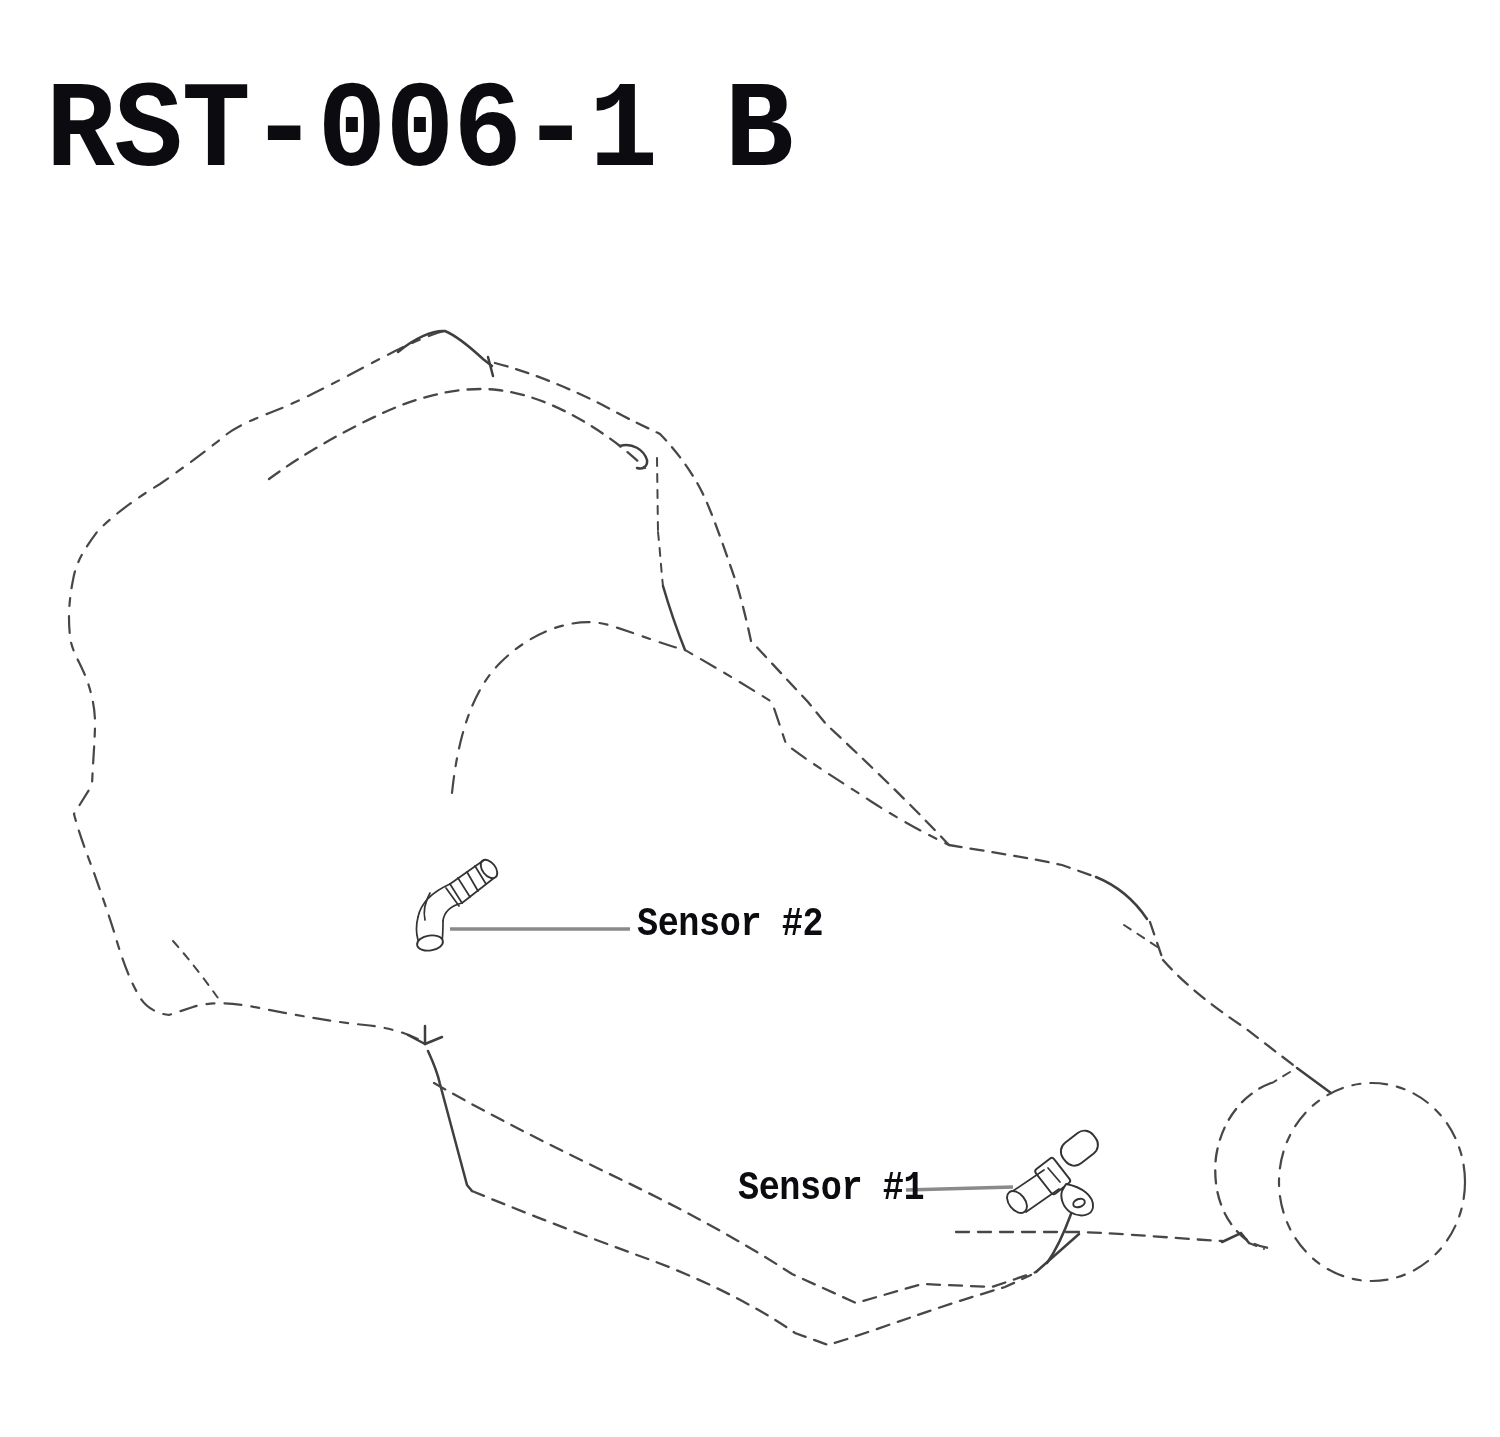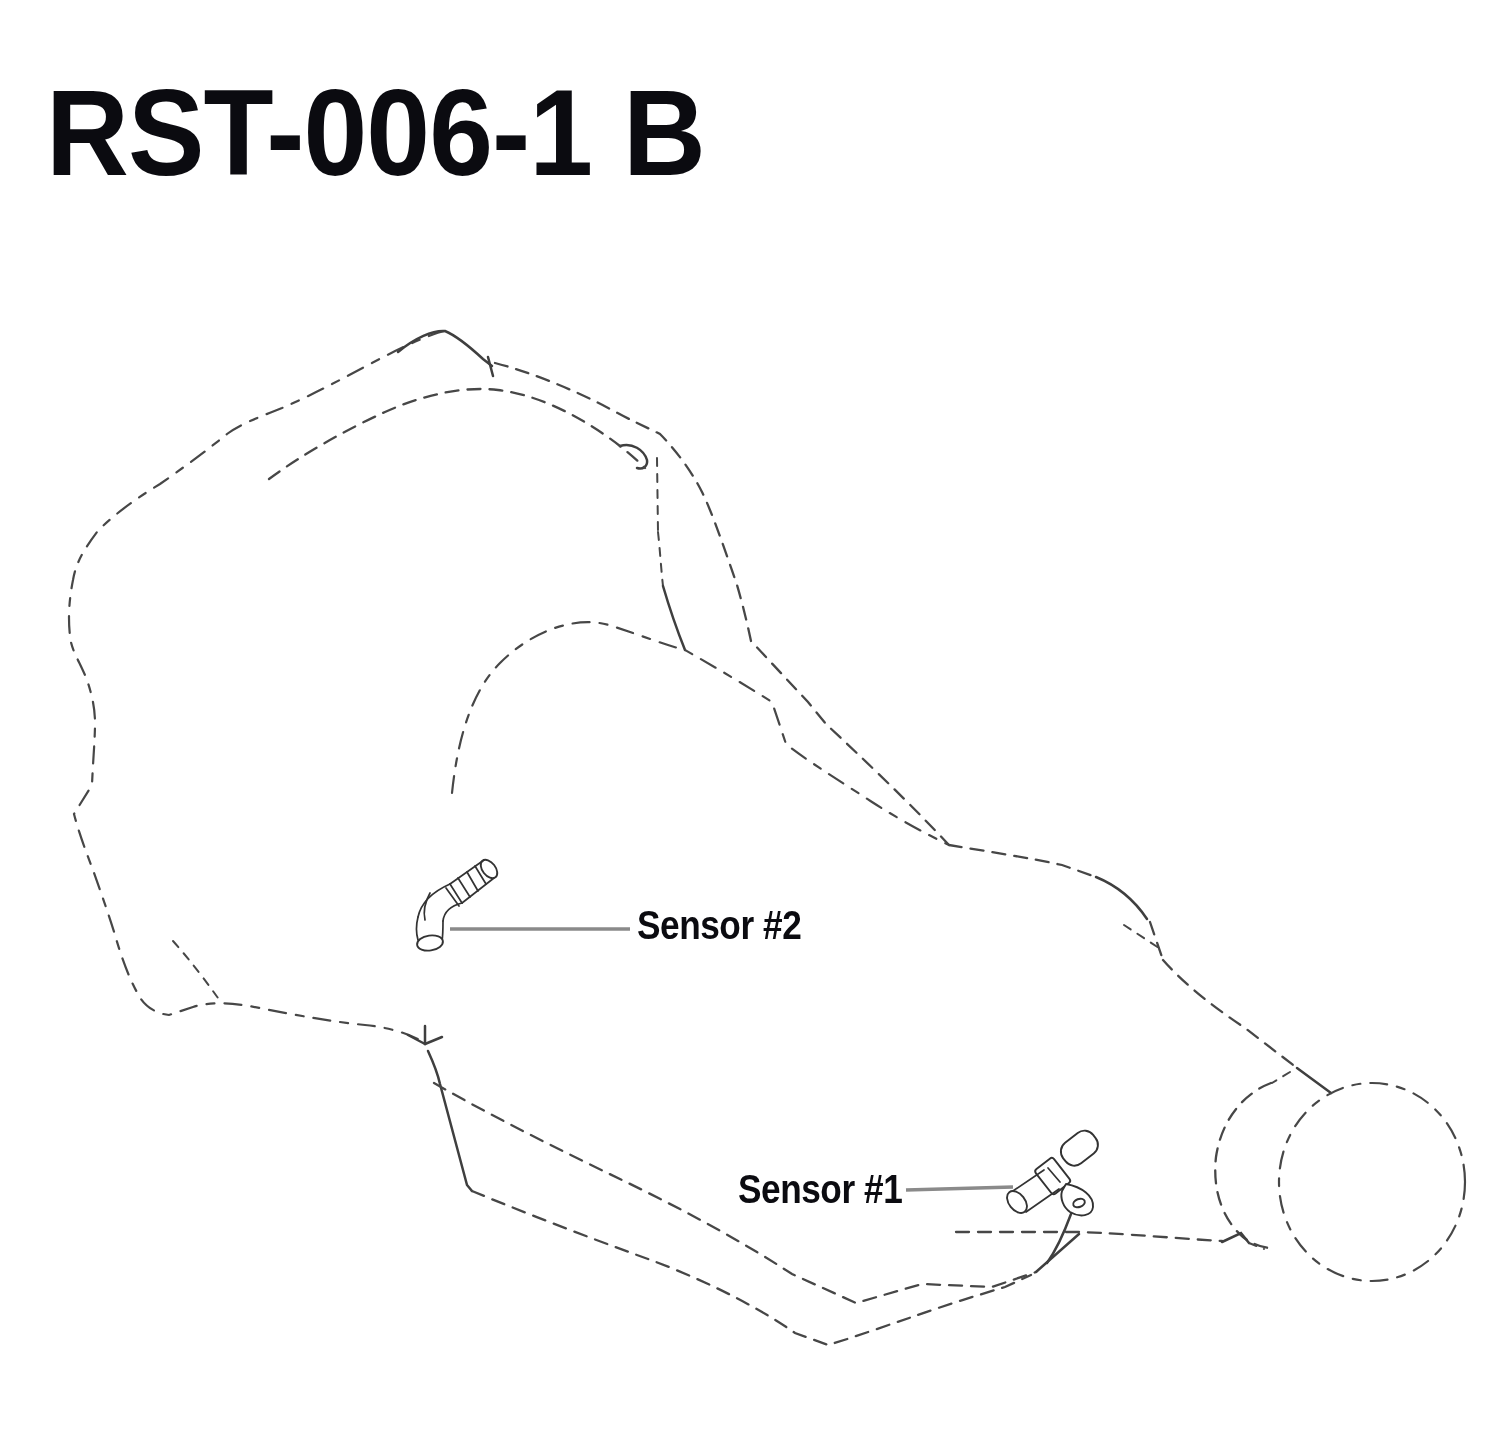--- a/index.html
+++ b/index.html
@@ -1,21 +1,21 @@
 <!DOCTYPE html>
 <html><head>
 <meta charset="utf-8">
 <style>
   html,body{margin:0;padding:0;background:#ffffff;}
   .stage{
     position:relative;
     width:1500px;height:1437px;
     background:#ffffff;
     overflow:hidden;
-    font-family:Liberation Sans, sans-serif;
+    font-family:Liberation Mono, monospace;
   }
   .stage svg{position:absolute;left:0;top:0;}
   .page-title{
     position:absolute;
     left:46px;top:72px;
     font-size:122px;
     font-weight:700;
     letter-spacing:-1px;
     color:#0b0b10;
     transform:scaleX(.94);

